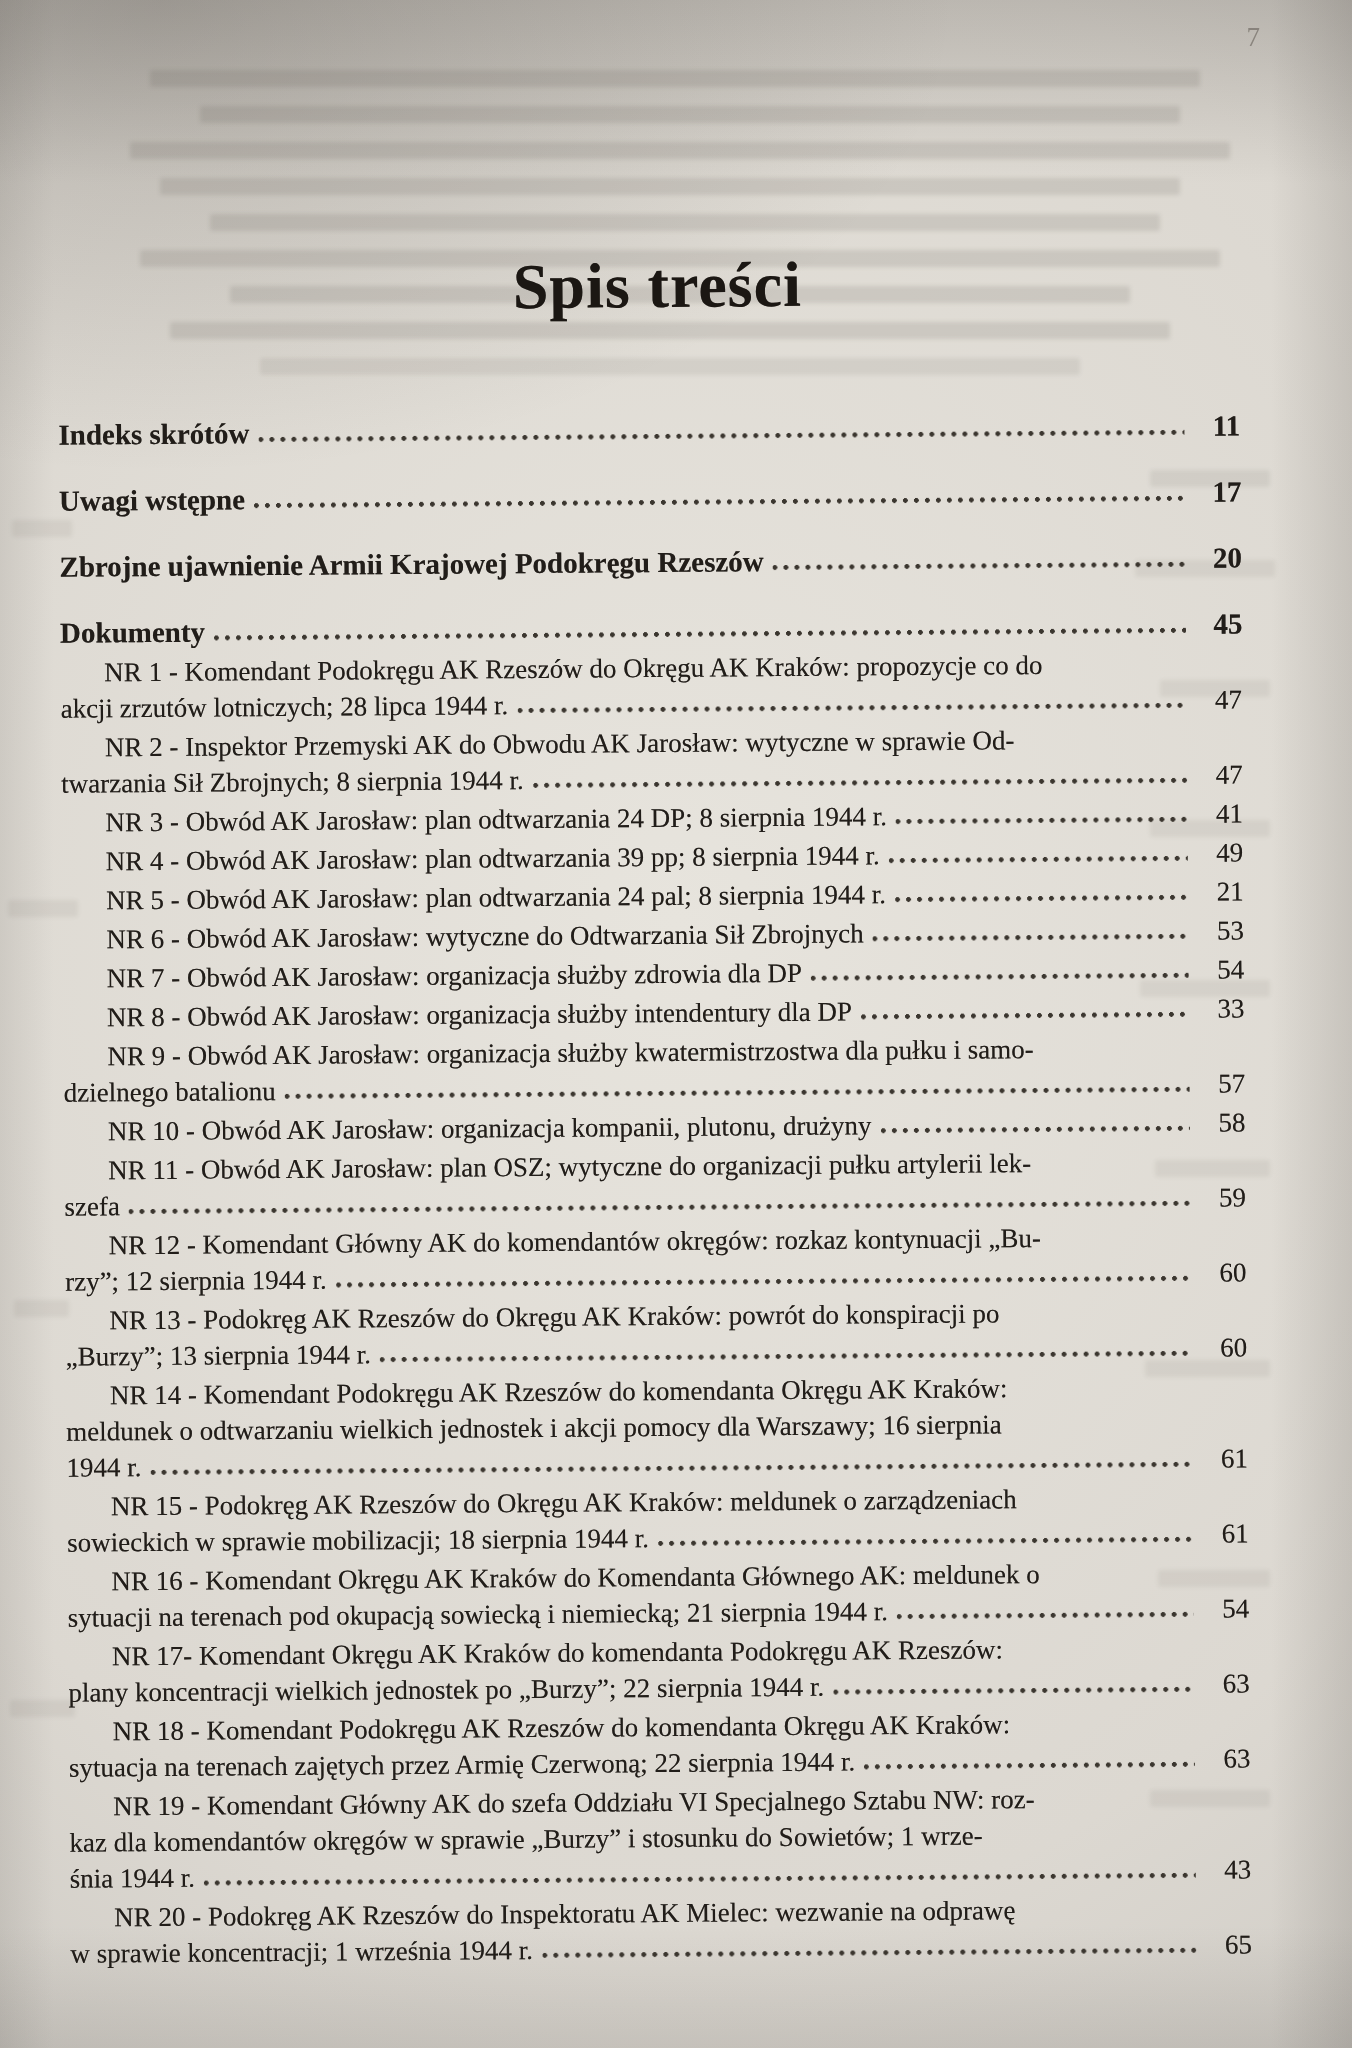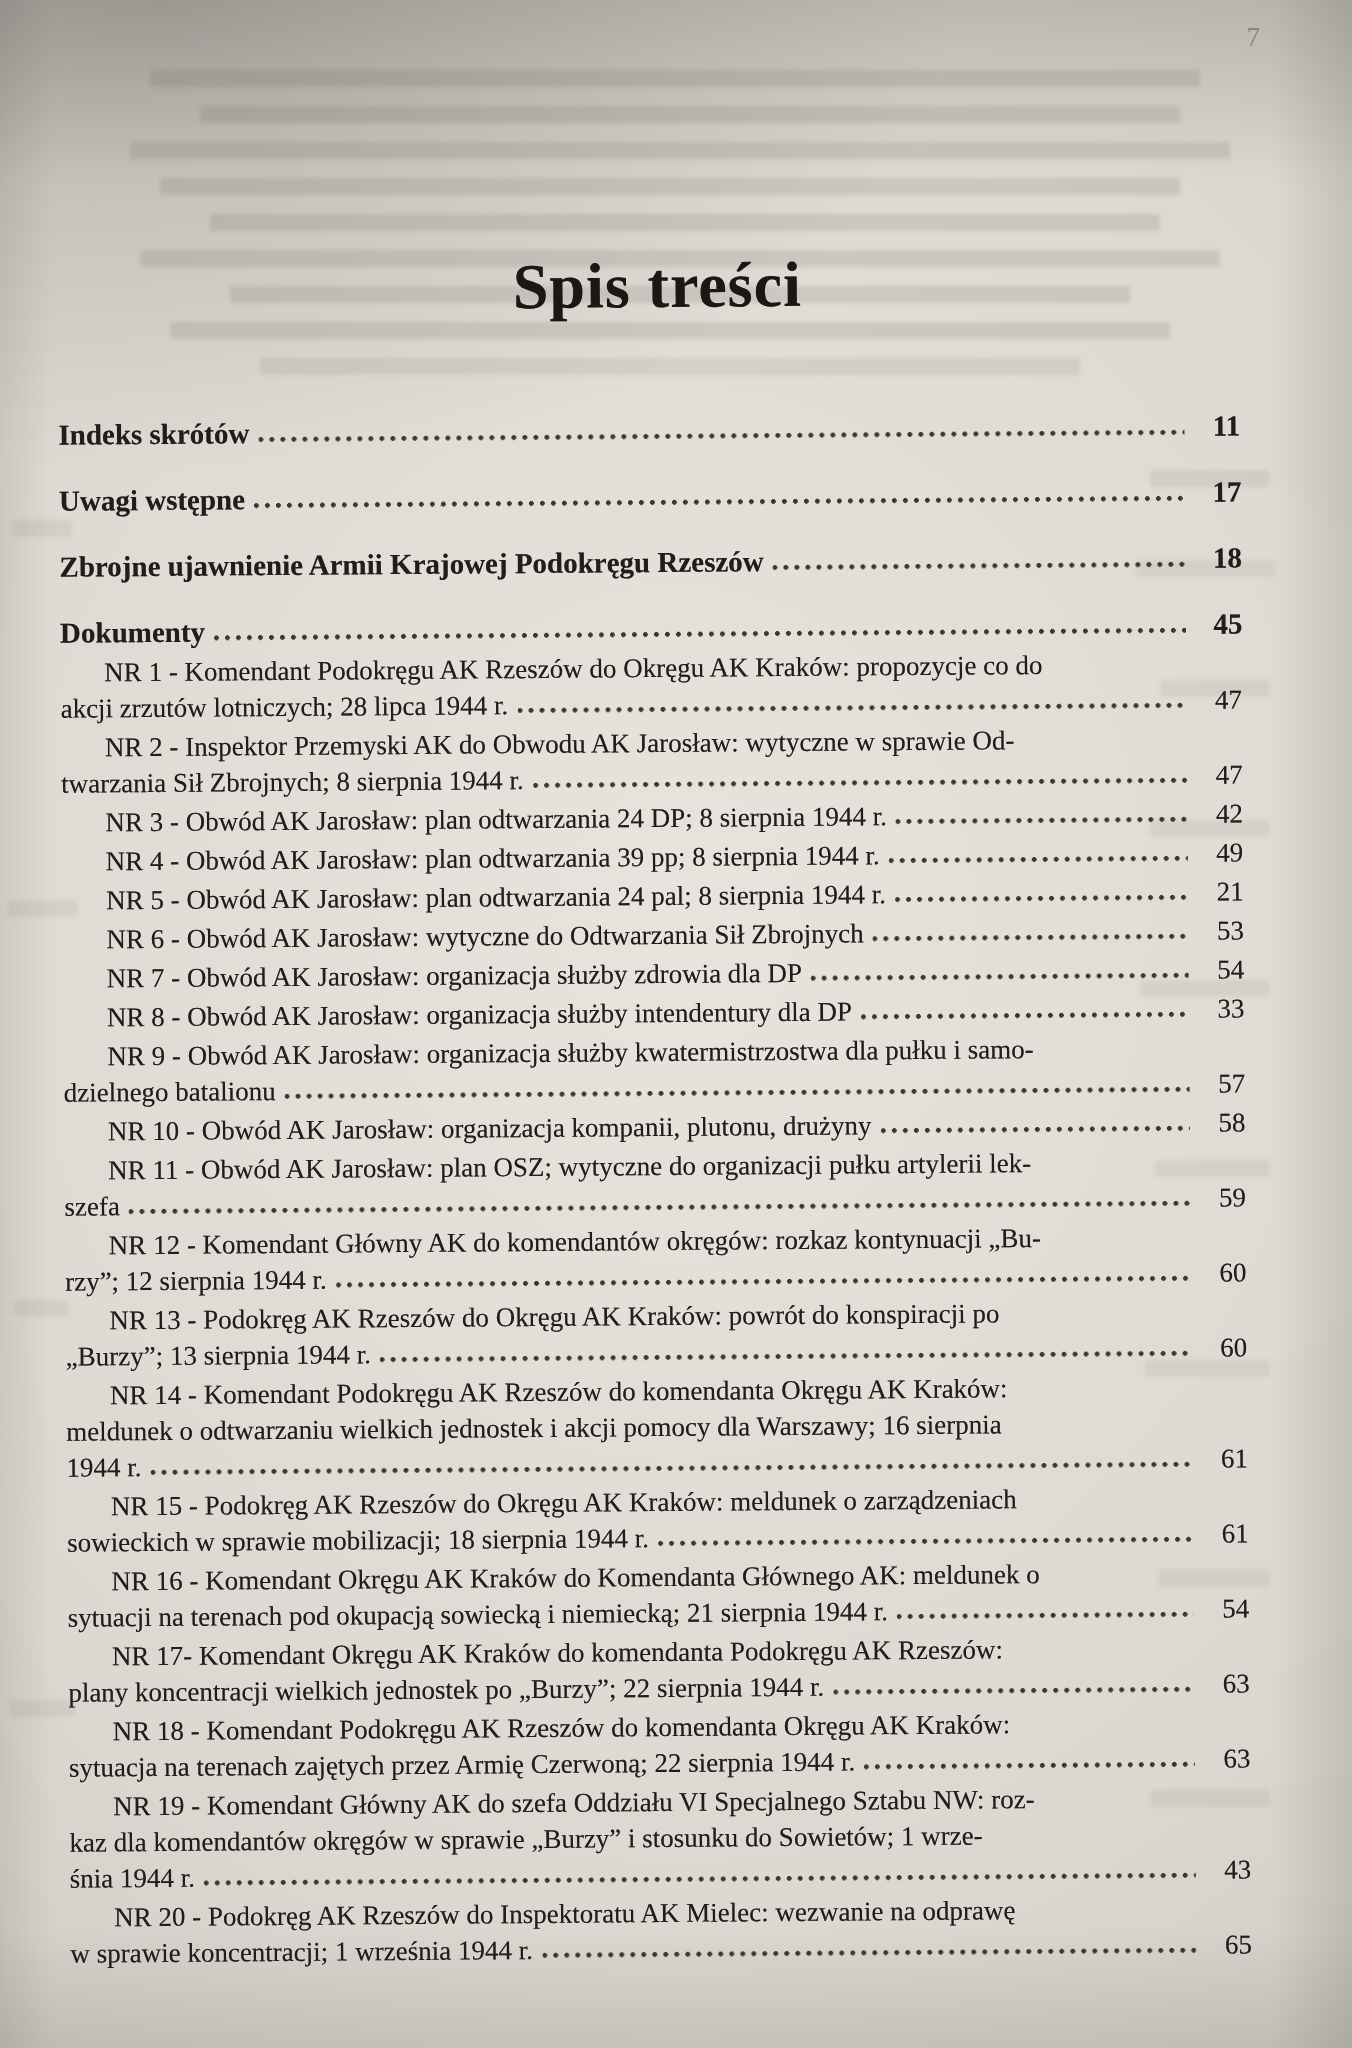--- a/index.html
+++ b/index.html
@@ -96,21 +96,21 @@
       <div class="ln last">
           <span class="lt">Uwagi wstępne</span>
           <span class="ld"></span>
           <span class="pg">17</span>
         </div>
     </div>
     <div class="e m">
       <div class="ln last">
           <span class="lt">Zbrojne ujawnienie Armii Krajowej Podokręgu Rzeszów</span>
           <span class="ld"></span>
-          <span class="pg">18</span>
+          <span class="pg">20</span>
         </div>
     </div>
     <div class="e m tight">
       <div class="ln last">
           <span class="lt">Dokumenty</span>
           <span class="ld"></span>
           <span class="pg">45</span>
         </div>
     </div>
 
@@ -127,21 +127,21 @@
       <div class="ln last">
           <span class="lt">twarzania Sił Zbrojnych; 8 sierpnia 1944 r.</span>
           <span class="ld"></span>
           <span class="pg">47</span>
         </div>
     </div>
     <div class="e s">
       <div class="ln last">
           <span class="lt">NR 3 - Obwód AK Jarosław: plan odtwarzania 24 DP; 8 sierpnia 1944 r.</span>
           <span class="ld"></span>
-          <span class="pg">42</span>
+          <span class="pg">41</span>
         </div>
     </div>
     <div class="e s">
       <div class="ln last">
           <span class="lt">NR 4 - Obwód AK Jarosław: plan odtwarzania 39 pp; 8 sierpnia 1944 r.</span>
           <span class="ld"></span>
           <span class="pg">49</span>
         </div>
     </div>
     <div class="e s">

